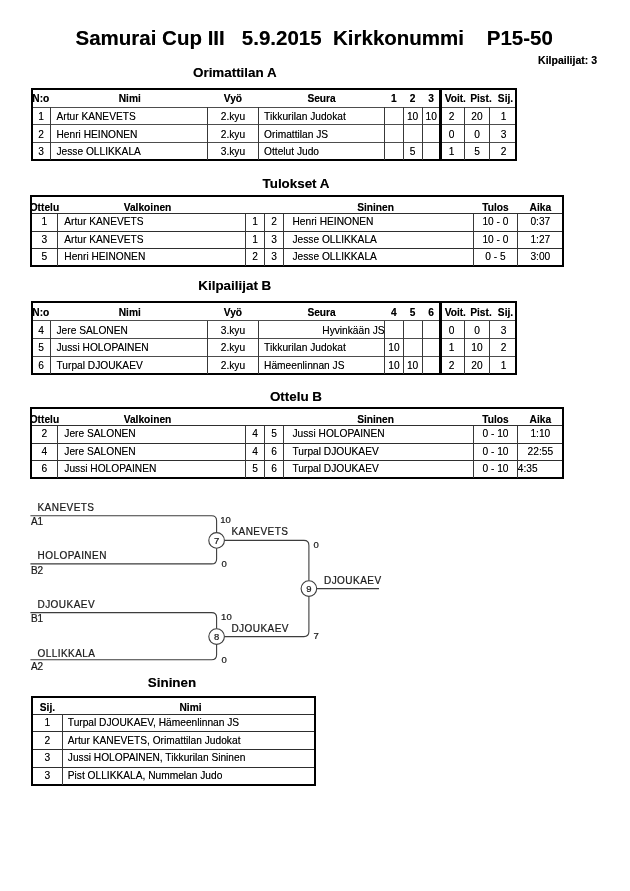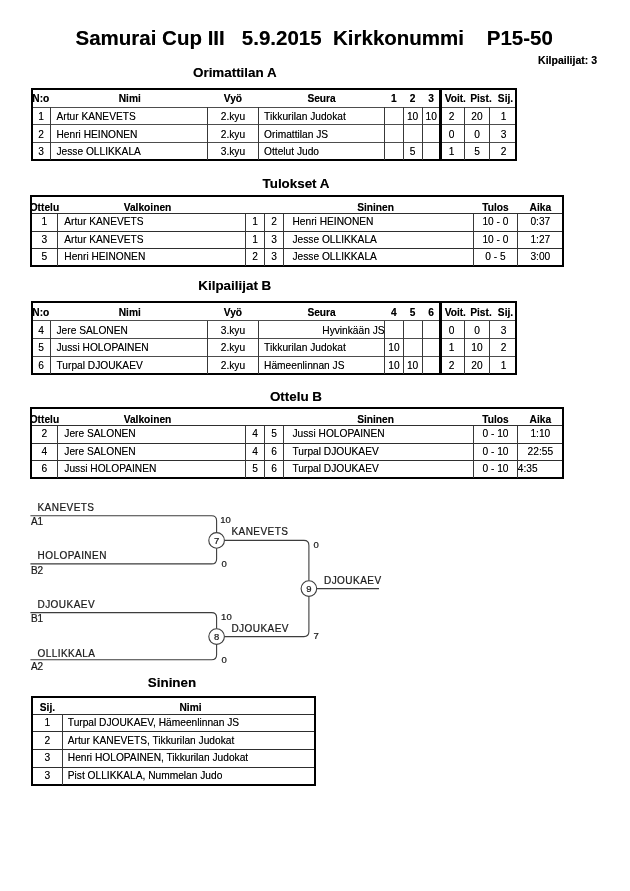--- a/index.html
+++ b/index.html
@@ -183,23 +183,23 @@
 <div class="abs" style="left:33.099999999999994px;top:713.5px;width:280.79999999999995px;height:1px;background:#2e2e2e"></div>
 <div class="abs" style="left:33.099999999999994px;top:731.2px;width:280.79999999999995px;height:1px;background:#2e2e2e"></div>
 <div class="abs" style="left:33.099999999999994px;top:748.9px;width:280.79999999999995px;height:1px;background:#2e2e2e"></div>
 <div class="abs" style="left:33.099999999999994px;top:766.6px;width:280.79999999999995px;height:1px;background:#2e2e2e"></div>
 <div class="abs" style="left:62.1px;top:714.0px;width:1px;height:70.80000000000018px;background:#383838"></div>
 <div class="abs txt" style="left:32.3px;top:700.2px;width:30.300000000000004px;height:15.999999999999954px;line-height:15.999999999999954px;font-size:10.2px;text-align:center;font-weight:bold;">Sij.</div>
 <div class="abs txt" style="left:140.5px;top:700.2px;width:100.0px;height:15.999999999999954px;line-height:15.999999999999954px;font-size:10.2px;text-align:center;font-weight:bold;">Nimi</div>
 <div class="abs txt" style="left:32.3px;top:714.0px;width:30.300000000000004px;height:17.7px;line-height:17.7px;font-size:10.2px;text-align:center;">1</div>
 <div class="abs txt" style="left:62.6px;top:714.0px;width:252.1px;height:17.7px;line-height:17.7px;font-size:10.2px;text-align:left;padding-left:5.2px;box-sizing:border-box;">Turpal DJOUKAEV, Hämeenlinnan JS</div>
 <div class="abs txt" style="left:32.3px;top:731.7px;width:30.300000000000004px;height:17.7px;line-height:17.7px;font-size:10.2px;text-align:center;">2</div>
-<div class="abs txt" style="left:62.6px;top:731.7px;width:252.1px;height:17.7px;line-height:17.7px;font-size:10.2px;text-align:left;padding-left:5.2px;box-sizing:border-box;">Artur KANEVETS, Tikkurilan Judokat</div>
+<div class="abs txt" style="left:62.6px;top:731.7px;width:252.1px;height:17.7px;line-height:17.7px;font-size:10.2px;text-align:left;padding-left:5.2px;box-sizing:border-box;">Artur KANEVETS, Orimattilan Judokat</div>
 <div class="abs txt" style="left:32.3px;top:749.4000000000001px;width:30.300000000000004px;height:17.7px;line-height:17.7px;font-size:10.2px;text-align:center;">3</div>
-<div class="abs txt" style="left:62.6px;top:749.4000000000001px;width:252.1px;height:17.7px;line-height:17.7px;font-size:10.2px;text-align:left;padding-left:5.2px;box-sizing:border-box;">Henri HOLOPAINEN, Tikkurilan Judokat</div>
+<div class="abs txt" style="left:62.6px;top:749.4000000000001px;width:252.1px;height:17.7px;line-height:17.7px;font-size:10.2px;text-align:left;padding-left:5.2px;box-sizing:border-box;">Jussi HOLOPAINEN, Tikkurilan Sininen</div>
 <div class="abs txt" style="left:32.3px;top:767.1000000000001px;width:30.300000000000004px;height:17.7px;line-height:17.7px;font-size:10.2px;text-align:center;">3</div>
 <div class="abs txt" style="left:62.6px;top:767.1000000000001px;width:252.1px;height:17.7px;line-height:17.7px;font-size:10.2px;text-align:left;padding-left:5.2px;box-sizing:border-box;">Pist OLLIKKALA, Nummelan Judo</div>
 <svg class="abs" style="left:0;top:0" width="630" height="891" viewBox="0 0 630 891">
     <g fill="none" stroke="#3d3d3d" stroke-width="1.1">
       <path d="M30.4 515.8 H211.6 Q216.6 515.8 216.6 520.8 V532.6"></path>
       <path d="M30.4 563.9 H211.6 Q216.6 563.9 216.6 558.9 V548.2"></path>
       <path d="M30.4 612.6 H211.6 Q216.6 612.6 216.6 617.6 V628.8"></path>
       <path d="M30.4 659.8 H211.6 Q216.6 659.8 216.6 654.8 V644.4"></path>
       <path d="M224.4 540.4 H303.9 Q308.9 540.4 308.9 545.4 V580.8"></path>
       <path d="M224.4 636.6 H303.9 Q308.9 636.6 308.9 631.6 V596.4"></path>

